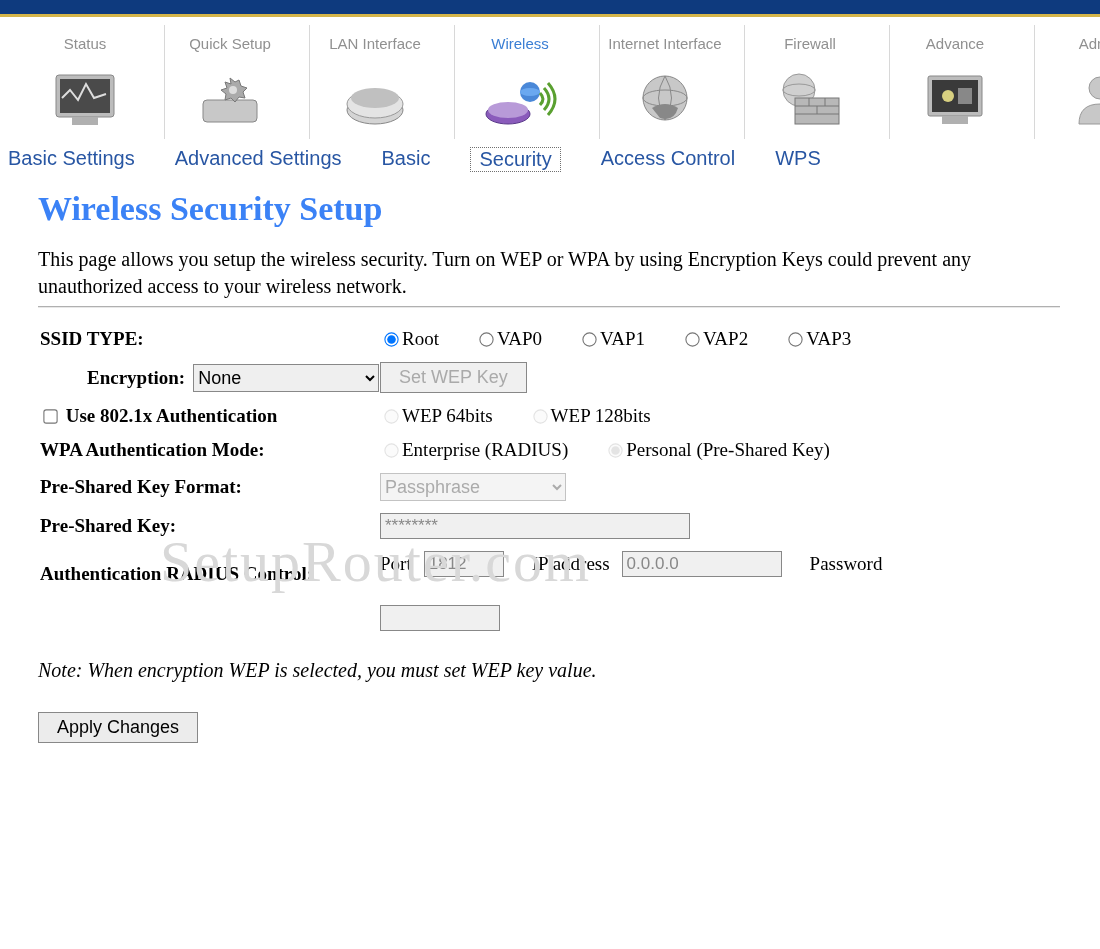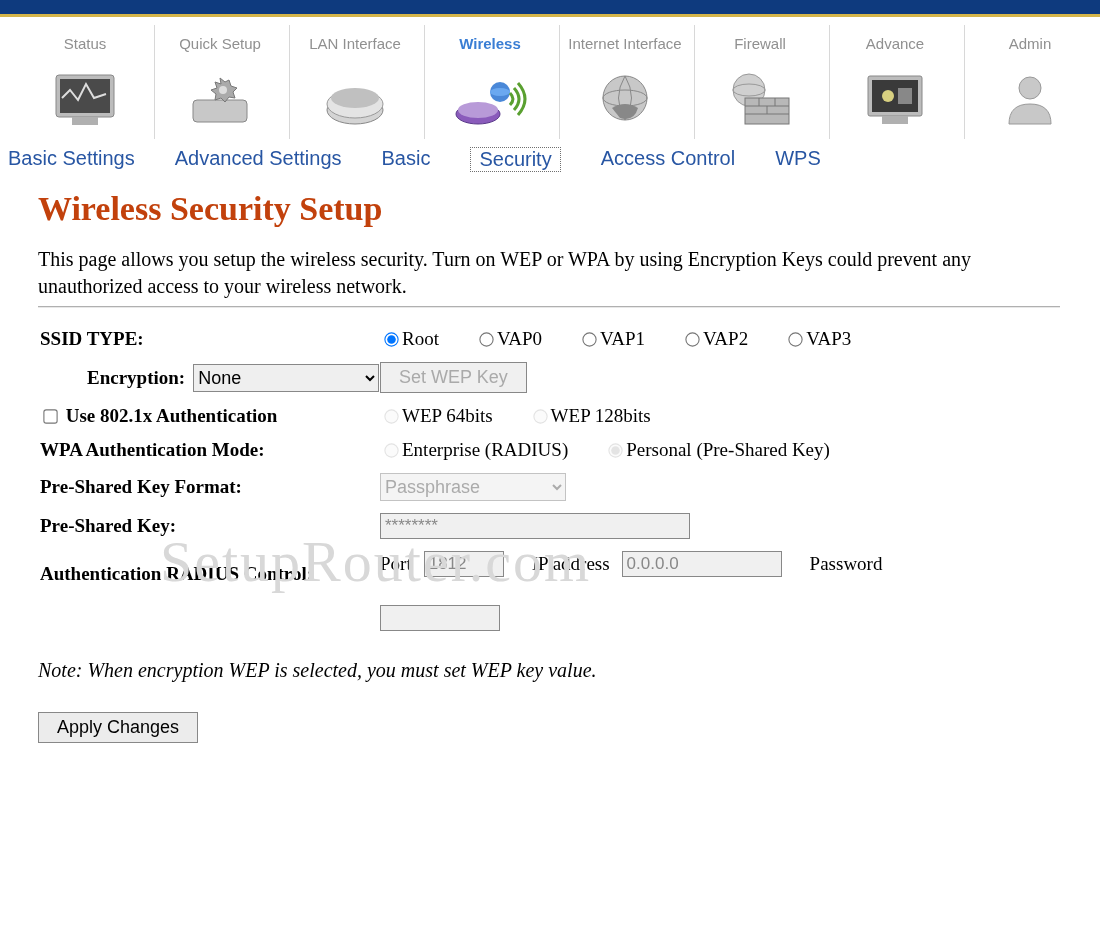--- a/index.html
+++ b/index.html
@@ -15,56 +15,56 @@
     border-bottom: 3px solid #d4b54a;
   }
   .main-nav {
     display: flex;
     padding: 8px 0 0 20px;
   }
   .nav-item {
     flex: 0 0 130px;
     text-align: center;
     border-right: 1px solid #d8d8d8;
-    padding: 2px 4px 6px 0;
+    padding: 2px 14px 6px 0;
     cursor: pointer;
   }
   .nav-item:last-child { border-right: none; }
   .nav-label {
     font-size: 15px;
     color: #909090;
     margin-bottom: 4px;
     min-height: 34px;
     display: flex;
     align-items: center;
     justify-content: center;
     line-height: 1.1;
   }
-  .nav-label.active { color: #3a7ed4; font-weight: 700; }
+  .nav-label.active { color: #3a7ed4; font-weight: 400; }
   .nav-icon {
     height: 68px;
     display: flex;
     align-items: center;
     justify-content: center;
   }
   .sub-nav {
     display: flex;
     gap: 40px;
     padding: 8px 0 10px 8px;
     font-size: 20px;
     color: #2856a3;
     font-family: "Segoe UI", Arial, sans-serif;
   }
   .sub-nav-item { cursor: pointer; }
   .sub-nav-item.active {
     border: 1px dotted #707070;
     padding: 0 8px;
   }
   .page-title {
-    color: #c2410c;
+    color: #3b82f6;
     font-family: "Times New Roman", serif;
     font-size: 34px;
     font-weight: bold;
     margin: 8px 0 18px 38px;
   }
   .page-desc {
     font-family: "Times New Roman", serif;
     font-size: 20px;
     margin: 0 50px 6px 38px;
     line-height: 1.35;

